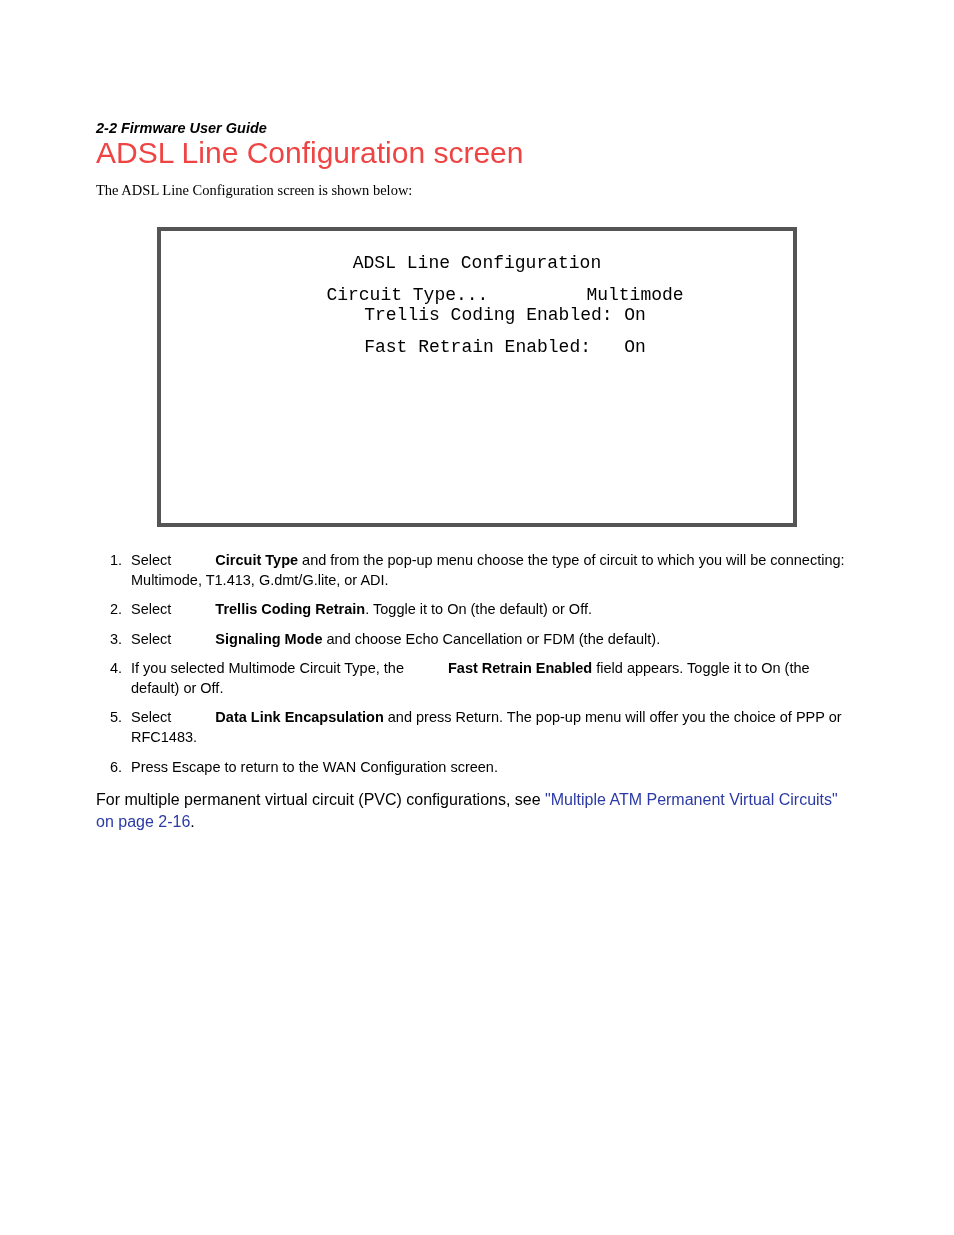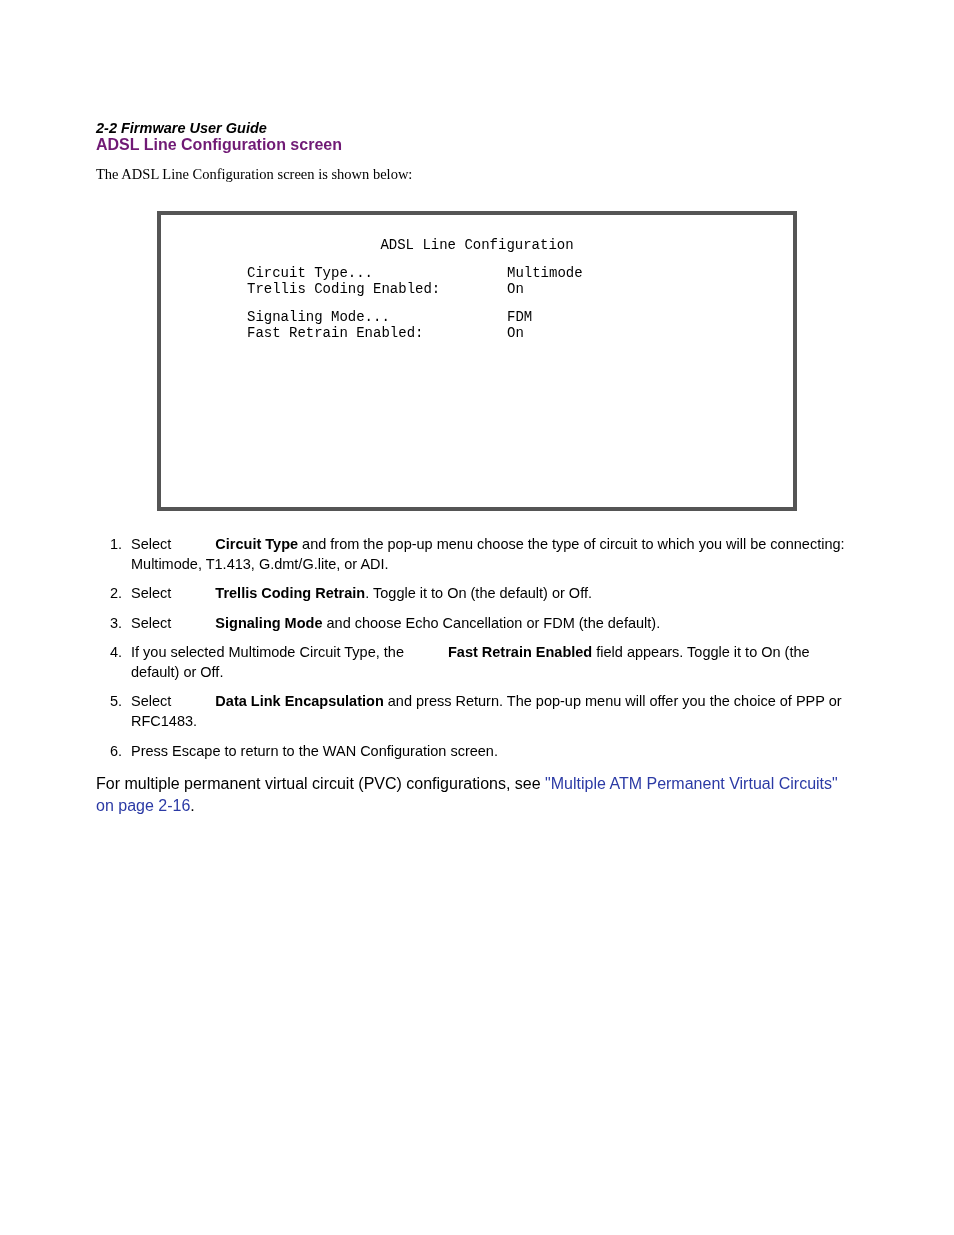--- a/index.html
+++ b/index.html
@@ -15,46 +15,47 @@
       padding: 120px 96px 50px 96px;
       color: #000;
     }
     .header-line {
       font-style: italic;
       font-weight: bold;
       font-size: 14.5px;
       margin-bottom: 0;
     }
     .main-heading {
-      color: #701a75;
-      font-size: 16px;
-      font-weight: bold;
+      color: #ef4444;
+      font-size: 30px;
+      font-weight: normal;
       margin-bottom: 12px;
     }
     .intro-text {
       font-size: 14.5px;
       margin-bottom: 28px;
       font-family: Liberation Serif, serif;
     }
     .terminal-box {
       border: 4px solid #555;
       margin: 0 auto 24px auto;
       width: 640px;
       height: 300px;
       padding: 22px 30px;
       font-family: "Courier New", Courier, monospace;
-      font-size: 14px;
+      font-size: 18px;
     }
     .terminal-title {
       text-align: center;
       margin-bottom: 12px;
     }
     .terminal-row {
       display: flex;
       padding-left: 56px;
+      justify-content: center;
     }
     .terminal-label {
       width: 260px;
     }
     .terminal-spacer {
       height: 12px;
     }
     .terminal-spacer-large {
       height: 48px;
     }
@@ -98,24 +99,20 @@
     <span>Multimode</span>
   </div>
   <div class="terminal-row">
     <span class="terminal-label">Trellis Coding Enabled:</span>
     <span>On</span>
   </div>
 
   <div class="terminal-spacer"></div>
 
   <div class="terminal-row">
-    <span class="terminal-label">Signaling Mode...</span>
-    <span>FDM</span>
-  </div>
-  <div class="terminal-row">
     <span class="terminal-label">Fast Retrain Enabled:</span>
     <span>On</span>
   </div>
 
   <div class="terminal-spacer-large"></div>
 
 </div>
 
 <ol class="instructions">
   <li>

